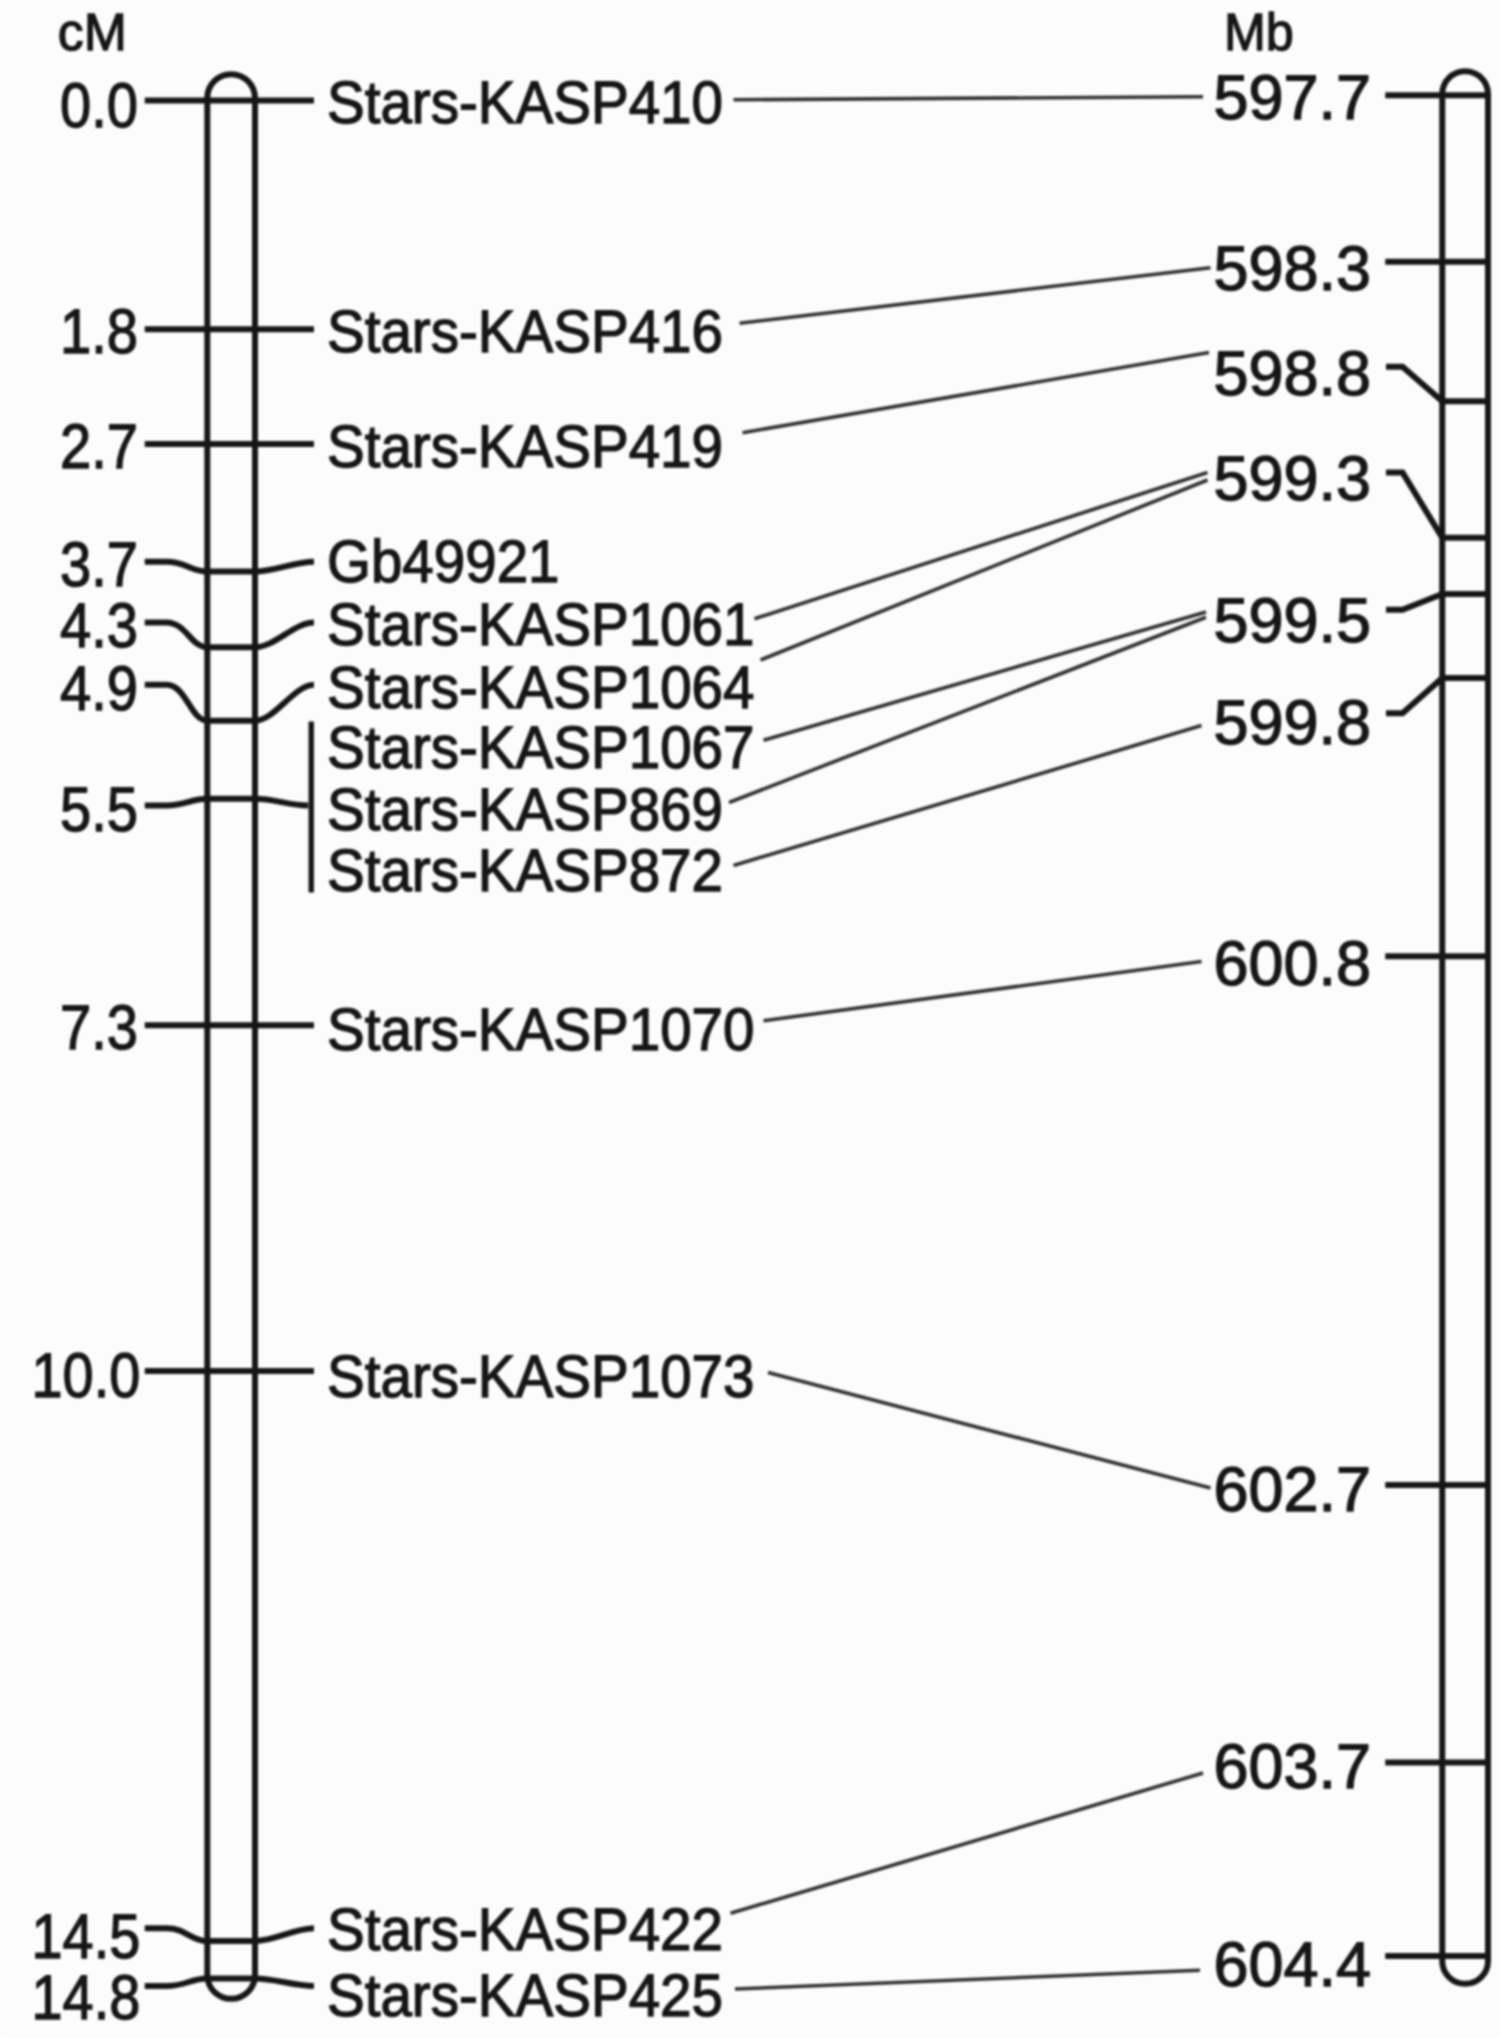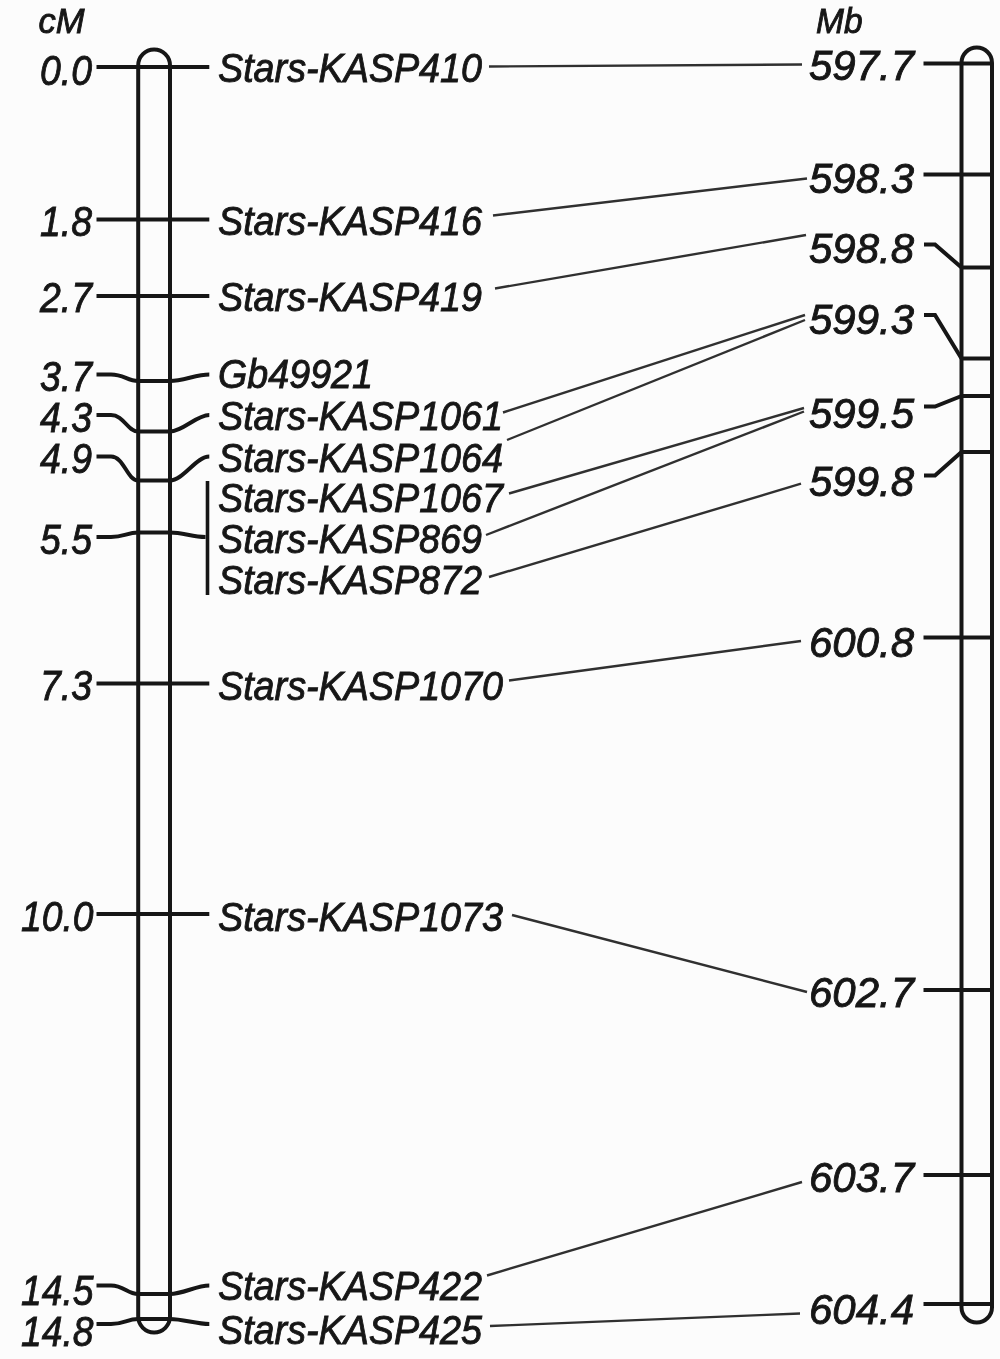--- a/index.html
+++ b/index.html
@@ -1,16 +1,16 @@
 <!DOCTYPE html>
 <html><head>
 <meta charset="utf-8">
 <style>
 html,body{margin:0;padding:0;background:#ffffff;}
-#c{position:relative;width:1000px;height:1359px;overflow:hidden;filter:blur(0.55px);font-style:italic;}
+#c{position:relative;width:1000px;height:1359px;overflow:hidden;filter:blur(0.55px);}
 </style>
 </head>
 <body>
 <div id="c">
 <svg width="1000" height="1359" viewBox="0 0 1000 1359">
 <rect x="0" y="0" width="1000" height="1359" fill="#fcfcfc"></rect>
 <g stroke="#161616" fill="none" stroke-width="4.0">
 <rect x="138.2" y="49.5" width="31.8" height="1283.0" rx="15.90" ry="15.90"></rect>
 <rect x="961.5" y="47.5" width="30.5" height="1275.0" rx="15.25" ry="15.25"></rect>
 <path d="M96.5,67 H209.3"></path>

